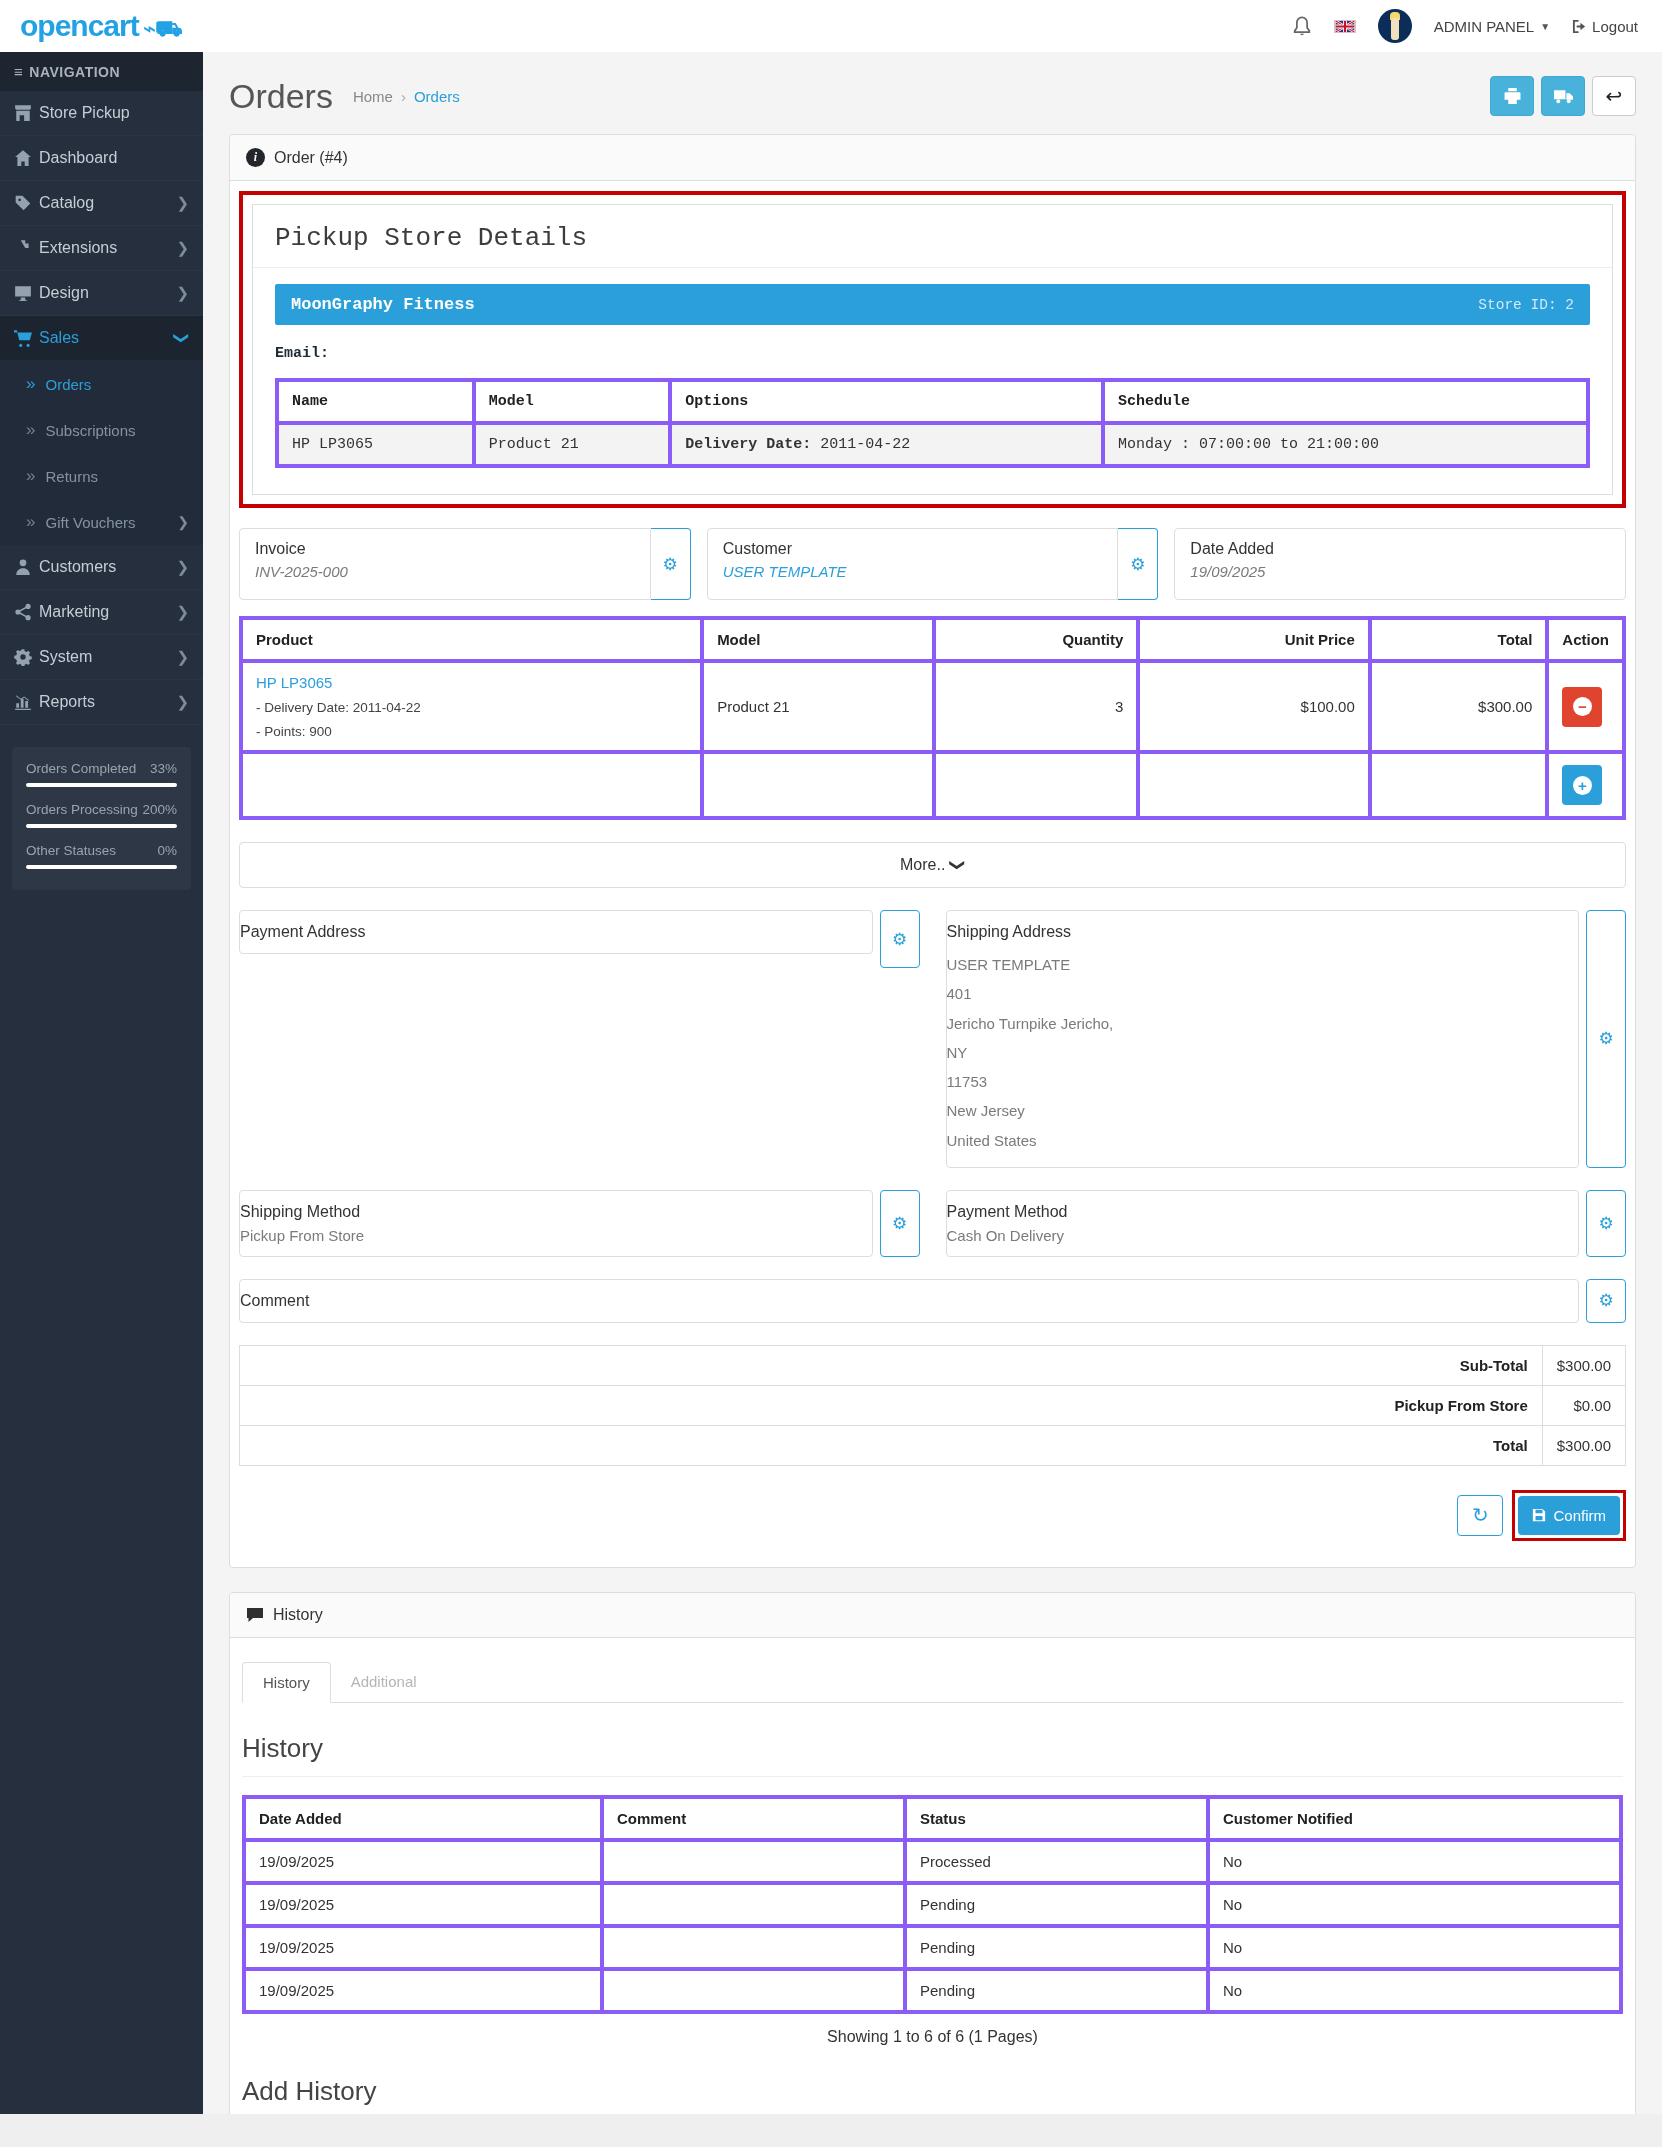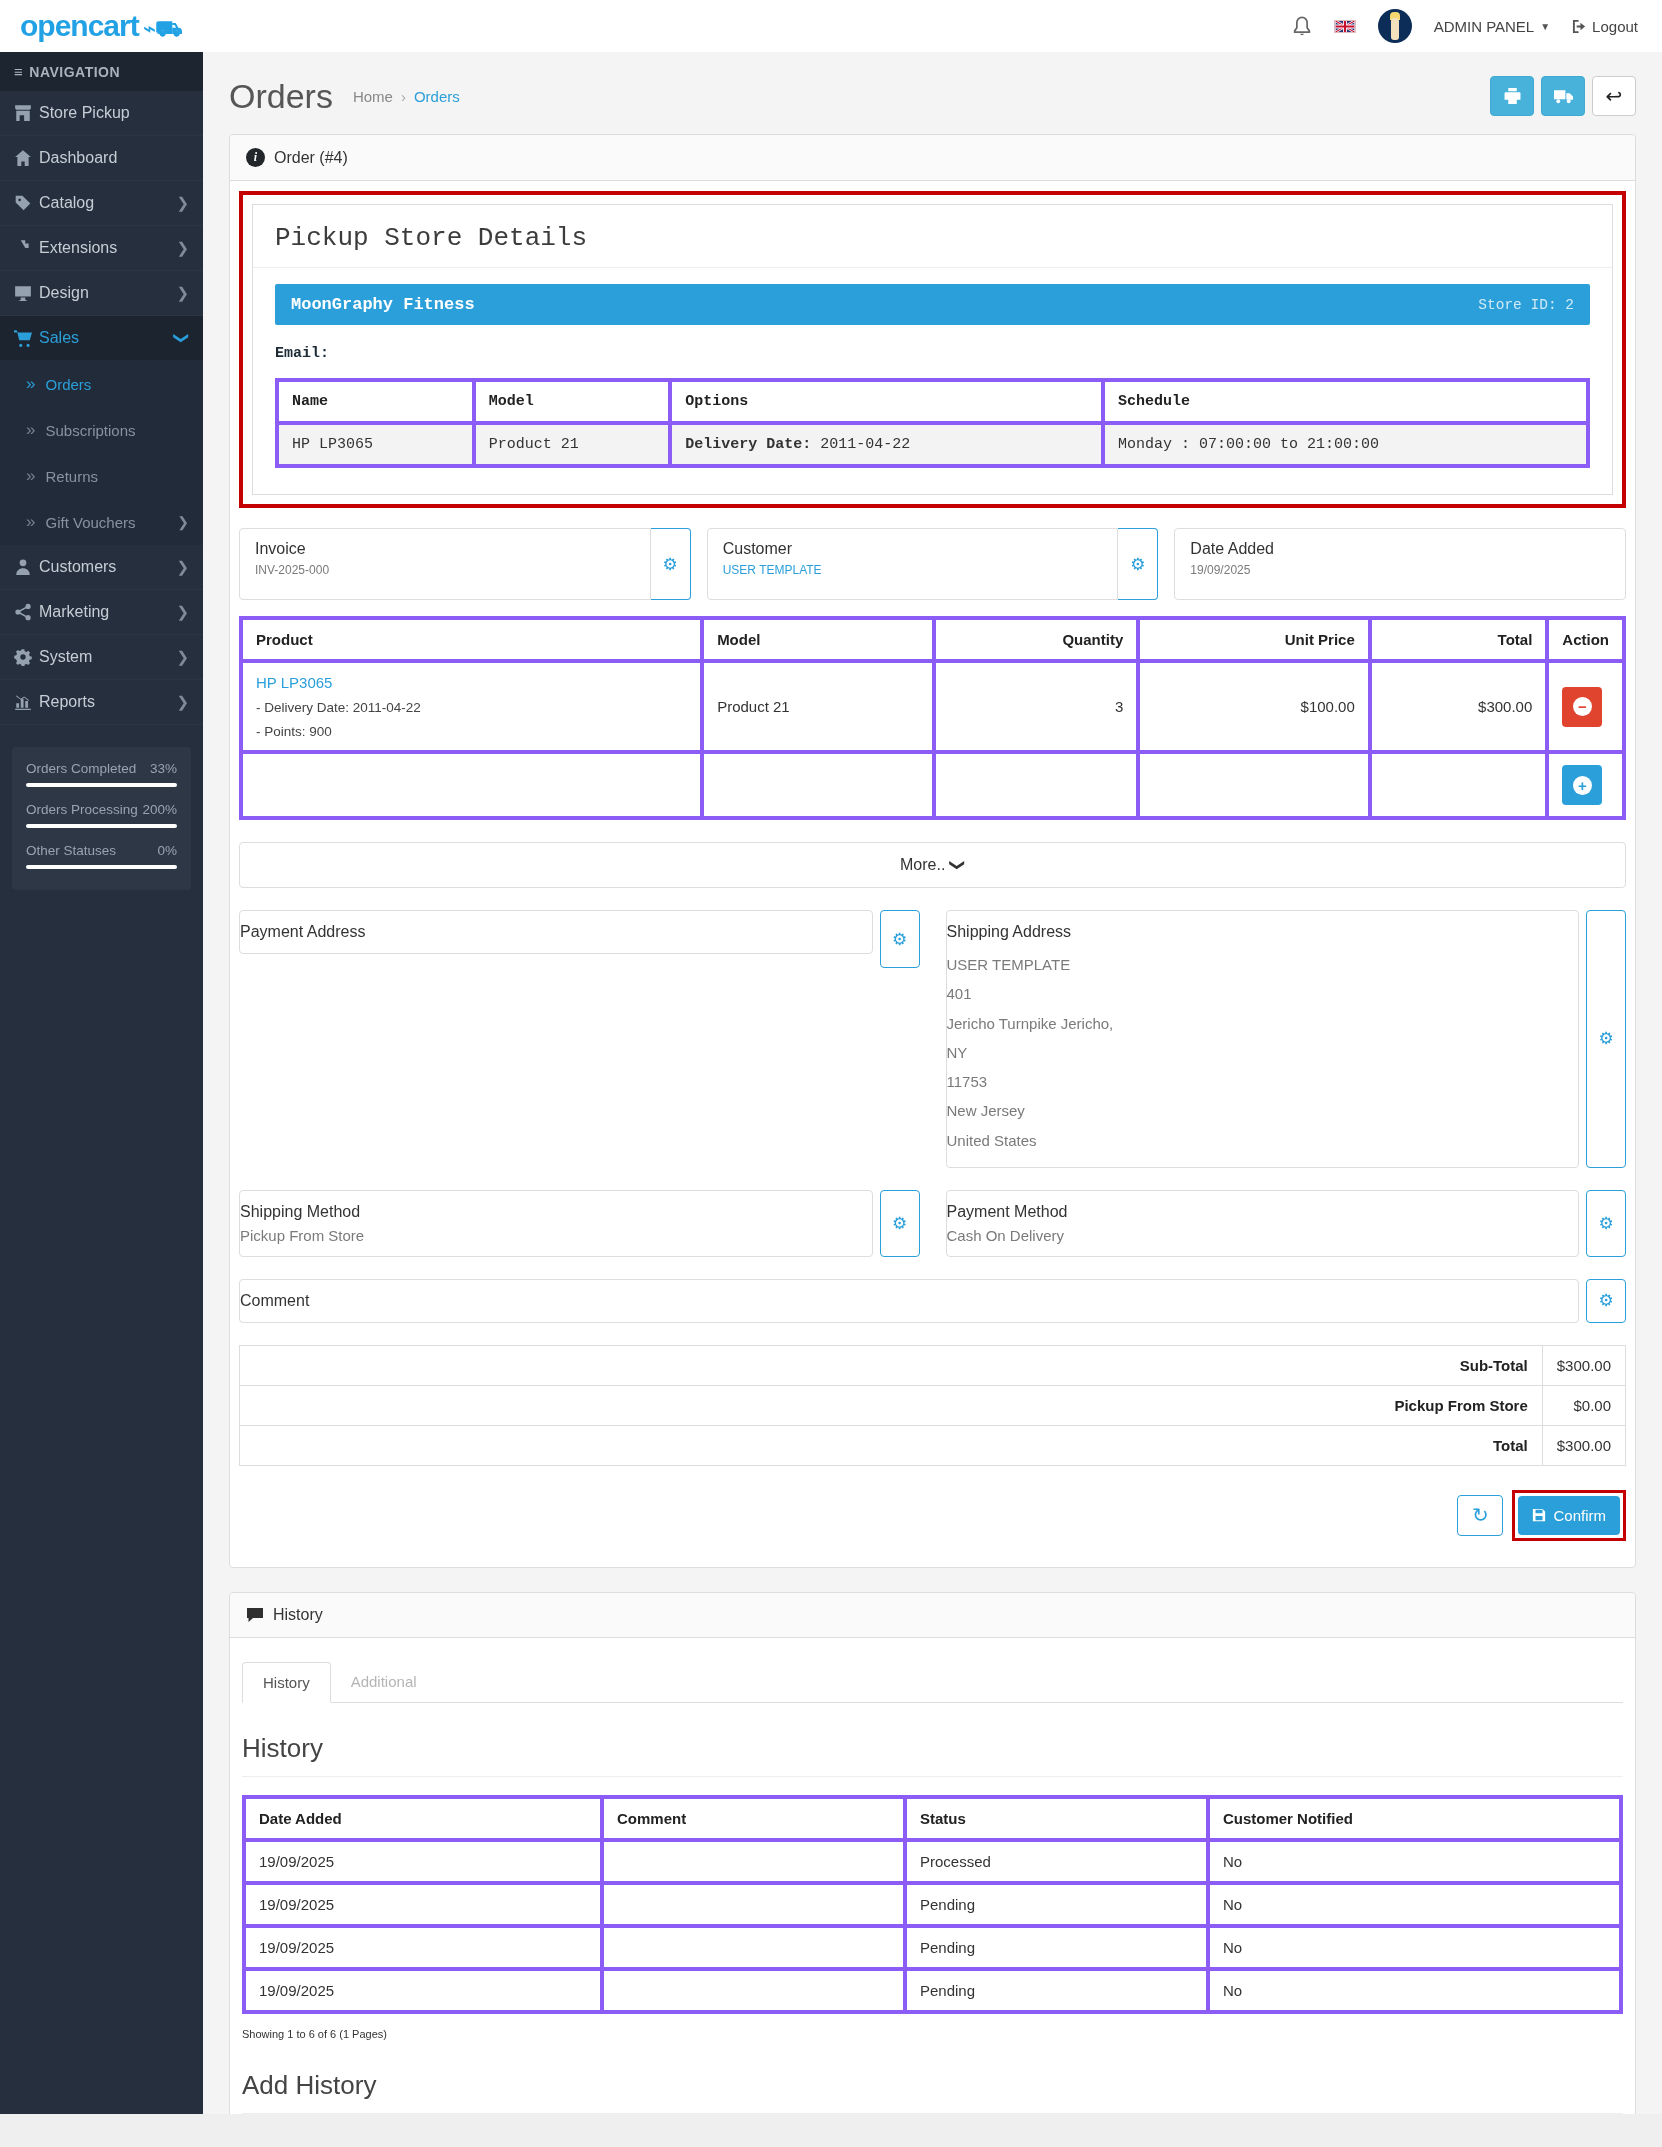--- a/index.html
+++ b/index.html
@@ -71,21 +71,21 @@
   table.grid th, table.grid td { border:4px solid #8b5cf6; padding:11px 13px; font-size:15px; text-align:left; }
   table.grid th { font-weight:bold; color:#222; background:#fff; }
   .pickup-table-wrap { margin:16px 22px 0; }
   .pickup-table td { background:#f3f3f3; color:#333; }
   
   .boxes-row { display:flex; gap:16px; margin:12px 0 16px; }
   .ibox { flex:1; display:flex; }
   .ibox-body { flex:1; border:1px solid #ddd; border-radius:4px 0 0 4px; padding:11px 15px; background:#fff; min-height:72px;}
   .ibox-body.rounded { border-radius:4px; }
   .ibox-label { font-size:16px; color:#333; margin-bottom:5px; }
-  .ibox-value { font-size:12px; color:#7a7a7a; }
+  .ibox-value { font-size:15px; color:#7a7a7a;font-style:italic; }
   .ibox-value.link { color:#2b9fd9; cursor:pointer; }
   .gear-btn { width:40px; border:1px solid #2b9fd9; border-left:none; border-radius:0 4px 4px 0; background:#fff; color:#2b9fd9; font-size:17px; display:flex; align-items:center; justify-content:center; cursor:pointer; }
   
   .ptable th.r, .ptable td.r { text-align:right; }
   .ptable th.c, .ptable td.c { text-align:center; }
   .ptable .prod-link { color:#2b9fd9; font-size:15px; cursor:pointer; }
   .ptable .opt-line { font-size:13.5px; color:#444; margin-top:9px; }
   .act-btn { width:40px; height:40px; border:none; border-radius:4px; display:flex; align-items:center; justify-content:center; cursor:pointer; }
   .act-btn.red { background:#e0442f; }
   .act-btn.blue { background:#2b9fd9; }
@@ -115,21 +115,21 @@
   .btn-confirm { background:#2b9fd9; color:#fff; border:none; border-radius:4px; padding:11px 14px; font-size:15px; display:flex; align-items:center; gap:7px; cursor:pointer;}
   .btn-confirm svg { width:14px; height:14px; fill:#fff; }
   
   .tabs { margin:14px 3px 0; border-bottom:1px solid #ddd; display:flex; }
   .tab { padding:11px 20px; font-size:15px; cursor:pointer; }
   .tab.active { border:1px solid #ddd; border-bottom:1px solid #fff; margin-bottom:-1px; border-radius:4px 4px 0 0; background:#fff; color:#555;}
   .tab.muted { color:#b5b5b5; }
   .section-h { font-size:26px; color:#444; font-weight:400; margin:30px 3px 0; padding-bottom:12px; border-bottom:1px solid #eee; }
   .htable-wrap { margin:18px 3px 0; }
   .htable td { color:#333; background:#fff; }
-  .paging { text-align:left; font-size:11px; color:#333; margin:14px 3px 26px; }
+  .paging { text-align:center; font-size:16px; color:#333; margin:14px 3px 26px; }
   
   .form { margin:6px 3px 0; }
   .form-row { display:flex; padding:19px 0; border-bottom:1px solid #f2f2f2; }
   .form-row:last-child { border-bottom:none; }
   .f-label { width:235px; flex:0 0 235px; text-align:right; font-size:14.5px; font-weight:bold; color:#222; padding:13px 20px 0 0; }
   .f-ctrl { flex:1; }
   .sel-wrap { position:relative; }
   select.osel { width:100%; height:46px; border:1px solid #ddd; border-radius:4px; background:#fff; font-size:15px; color:#444; padding:0 14px; appearance:none; -webkit-appearance:none; font-family:inherit;}
   .footer-strip { position:absolute; left:0; bottom:0; width:1662px; height:33px; background:#efefef; }
 </style>

